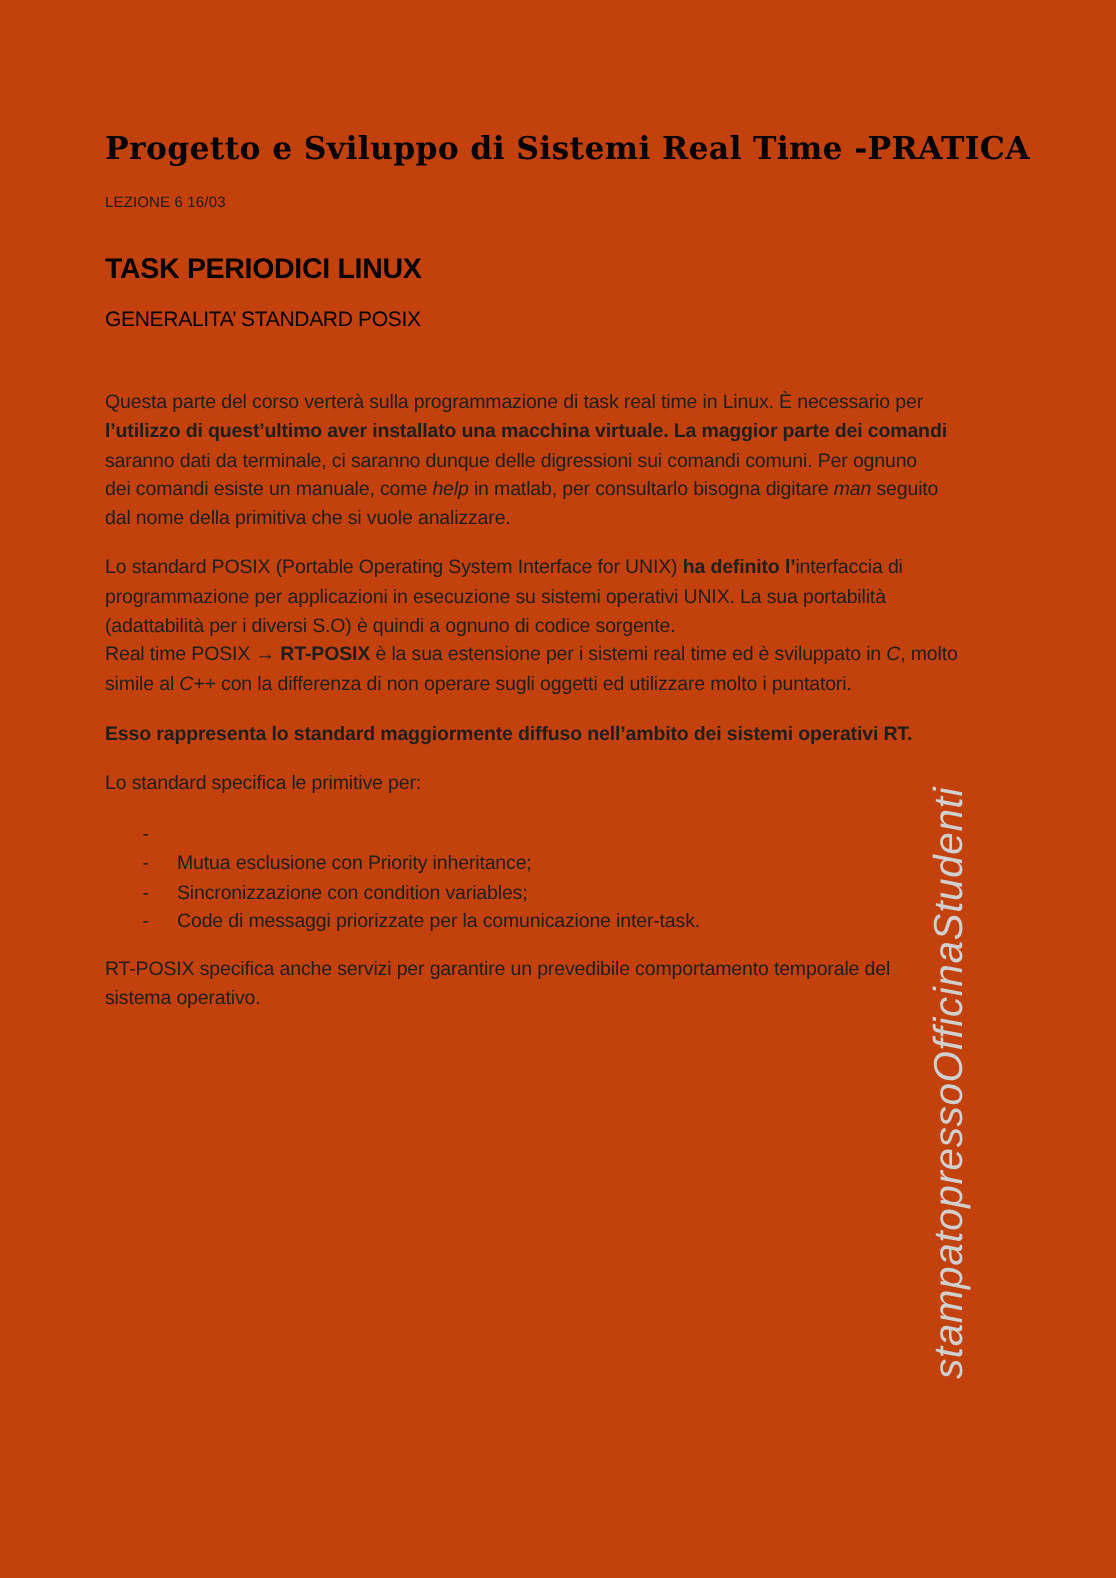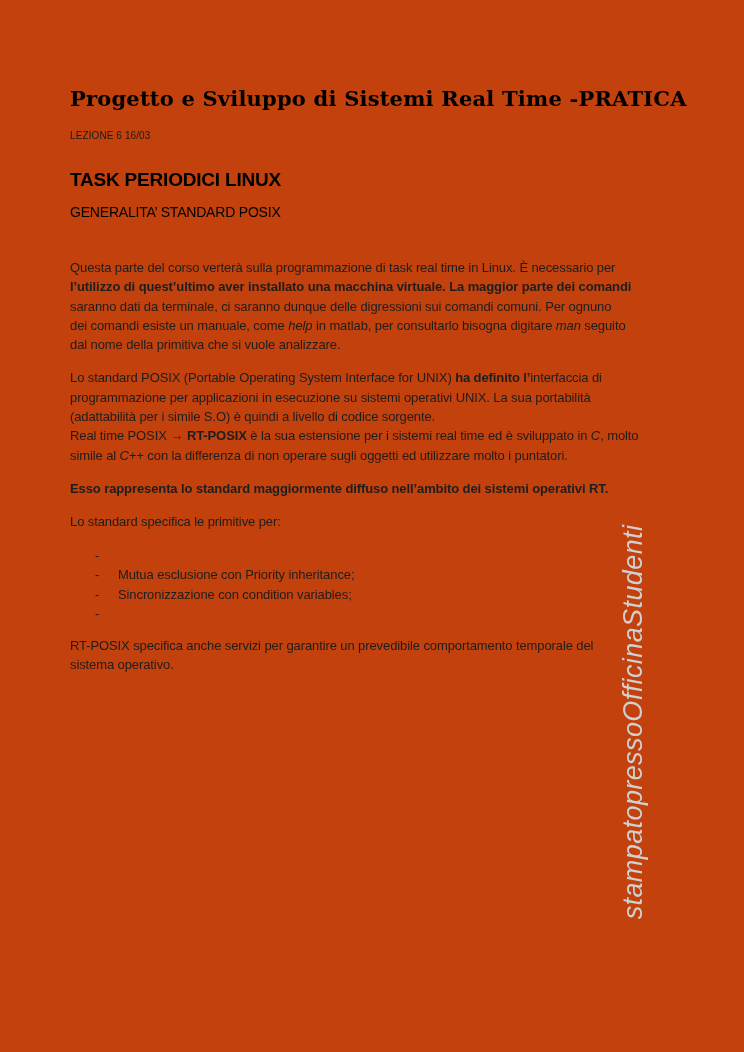--- a/index.html
+++ b/index.html
@@ -112,21 +112,21 @@
         <div class="paragraph">
           <div class="text-line"><span>Questa parte del corso verterà sulla programmazione di task real time in Linux. È necessario per</span></div>
           <div class="text-line"><span class="b">l’utilizzo di quest’ultimo aver installato una macchina virtuale. La maggior parte dei comandi</span></div>
           <div class="text-line"><span>saranno dati da terminale, ci saranno dunque delle digressioni sui comandi comuni. Per ognuno</span></div>
           <div class="text-line"><span>dei comandi esiste un manuale, come </span><span class="i">help</span><span> in matlab, per consultarlo bisogna digitare </span><span class="i">man</span><span> seguito</span></div>
           <div class="text-line"><span>dal nome della primitiva che si vuole analizzare.</span></div>
         </div>
         <div class="paragraph">
           <div class="text-line"><span>Lo standard POSIX (Portable Operating System Interface for UNIX) </span><span class="b">ha definito l’</span><span>interfaccia di</span></div>
           <div class="text-line"><span>programmazione per applicazioni in esecuzione su sistemi operativi UNIX. La sua portabilità</span></div>
-          <div class="text-line"><span>(adattabilità per i simile S.O) è quindi a livello di codice sorgente.</span></div>
+          <div class="text-line"><span>(adattabilità per i diversi S.O) è quindi a ognuno di codice sorgente.</span></div>
           <div class="text-line"><span>Real time POSIX </span><span class="b arrow">→ </span><span class="b">RT-POSIX</span><span> è la sua estensione per i sistemi real time ed è sviluppato in </span><span class="i">C</span><span>, molto</span></div>
           <div class="text-line"><span>simile al </span><span class="i">C++</span><span> con la differenza di non operare sugli oggetti ed utilizzare molto i puntatori.</span></div>
         </div>
         <div class="paragraph">
           <div class="text-line"><span class="b">Esso rappresenta lo standard maggiormente diffuso nell’ambito dei sistemi operativi RT.</span></div>
         </div>
         <div class="paragraph">
           <div class="text-line"><span>Lo standard specifica le primitive per:</span></div>
         </div>
         <div class="bulleted-list">
@@ -136,20 +136,21 @@
           <div class="list-item">
             <span class="list-bullet">-</span>
             <span class="list-item-text">Mutua esclusione con Priority inheritance;</span>
           </div>
           <div class="list-item">
             <span class="list-bullet">-</span>
             <span class="list-item-text">Sincronizzazione con condition variables;</span>
           </div>
           <div class="list-item">
             <span class="list-bullet">-</span>
+            <span class="list-item-text">Code di messaggi priorizzate per la comunicazione inter-task.</span>
           </div>
         </div>
         <div class="paragraph">
           <div class="text-line"><span>RT-POSIX specifica anche servizi per garantire un prevedibile comportamento temporale del</span></div>
           <div class="text-line"><span>sistema operativo.</span></div>
         </div>
       </div>
   </div>
   <div class="watermark">stampatopressoOfficinaStudenti</div>
 </div>

